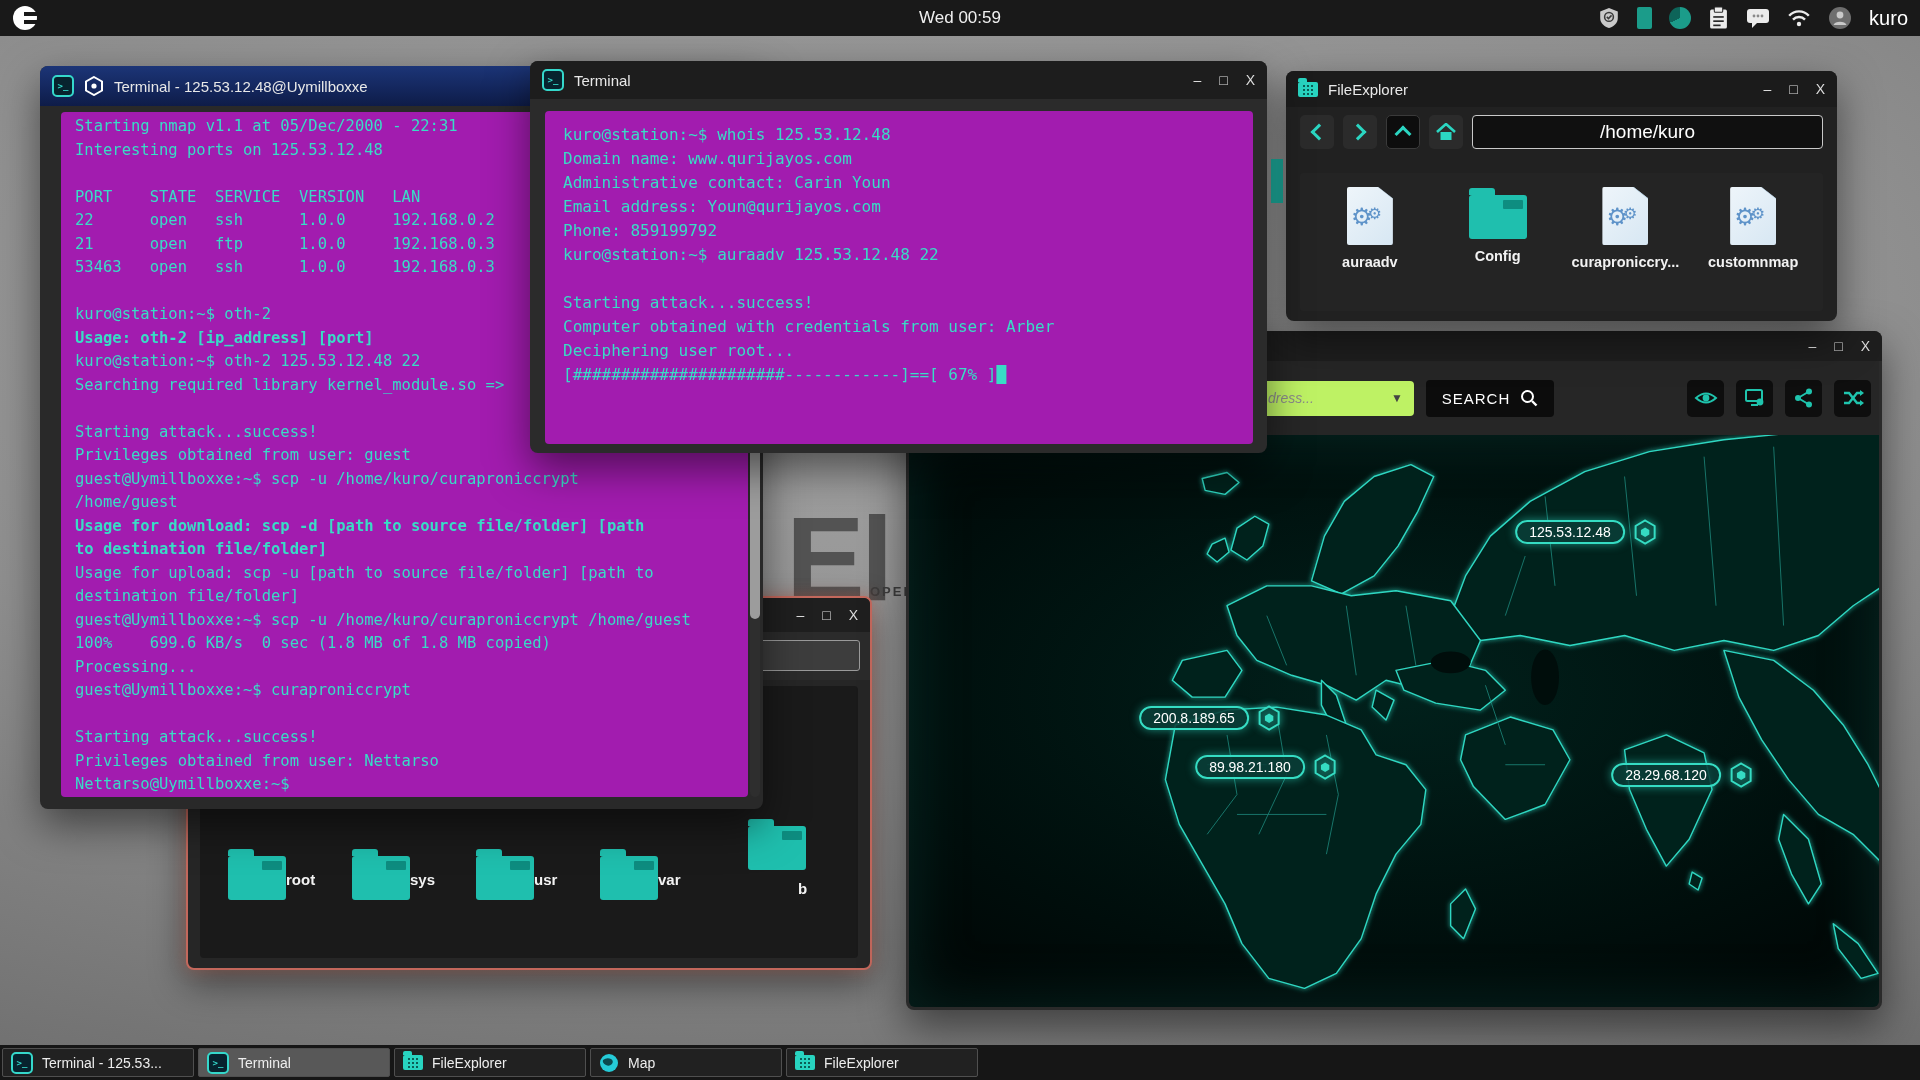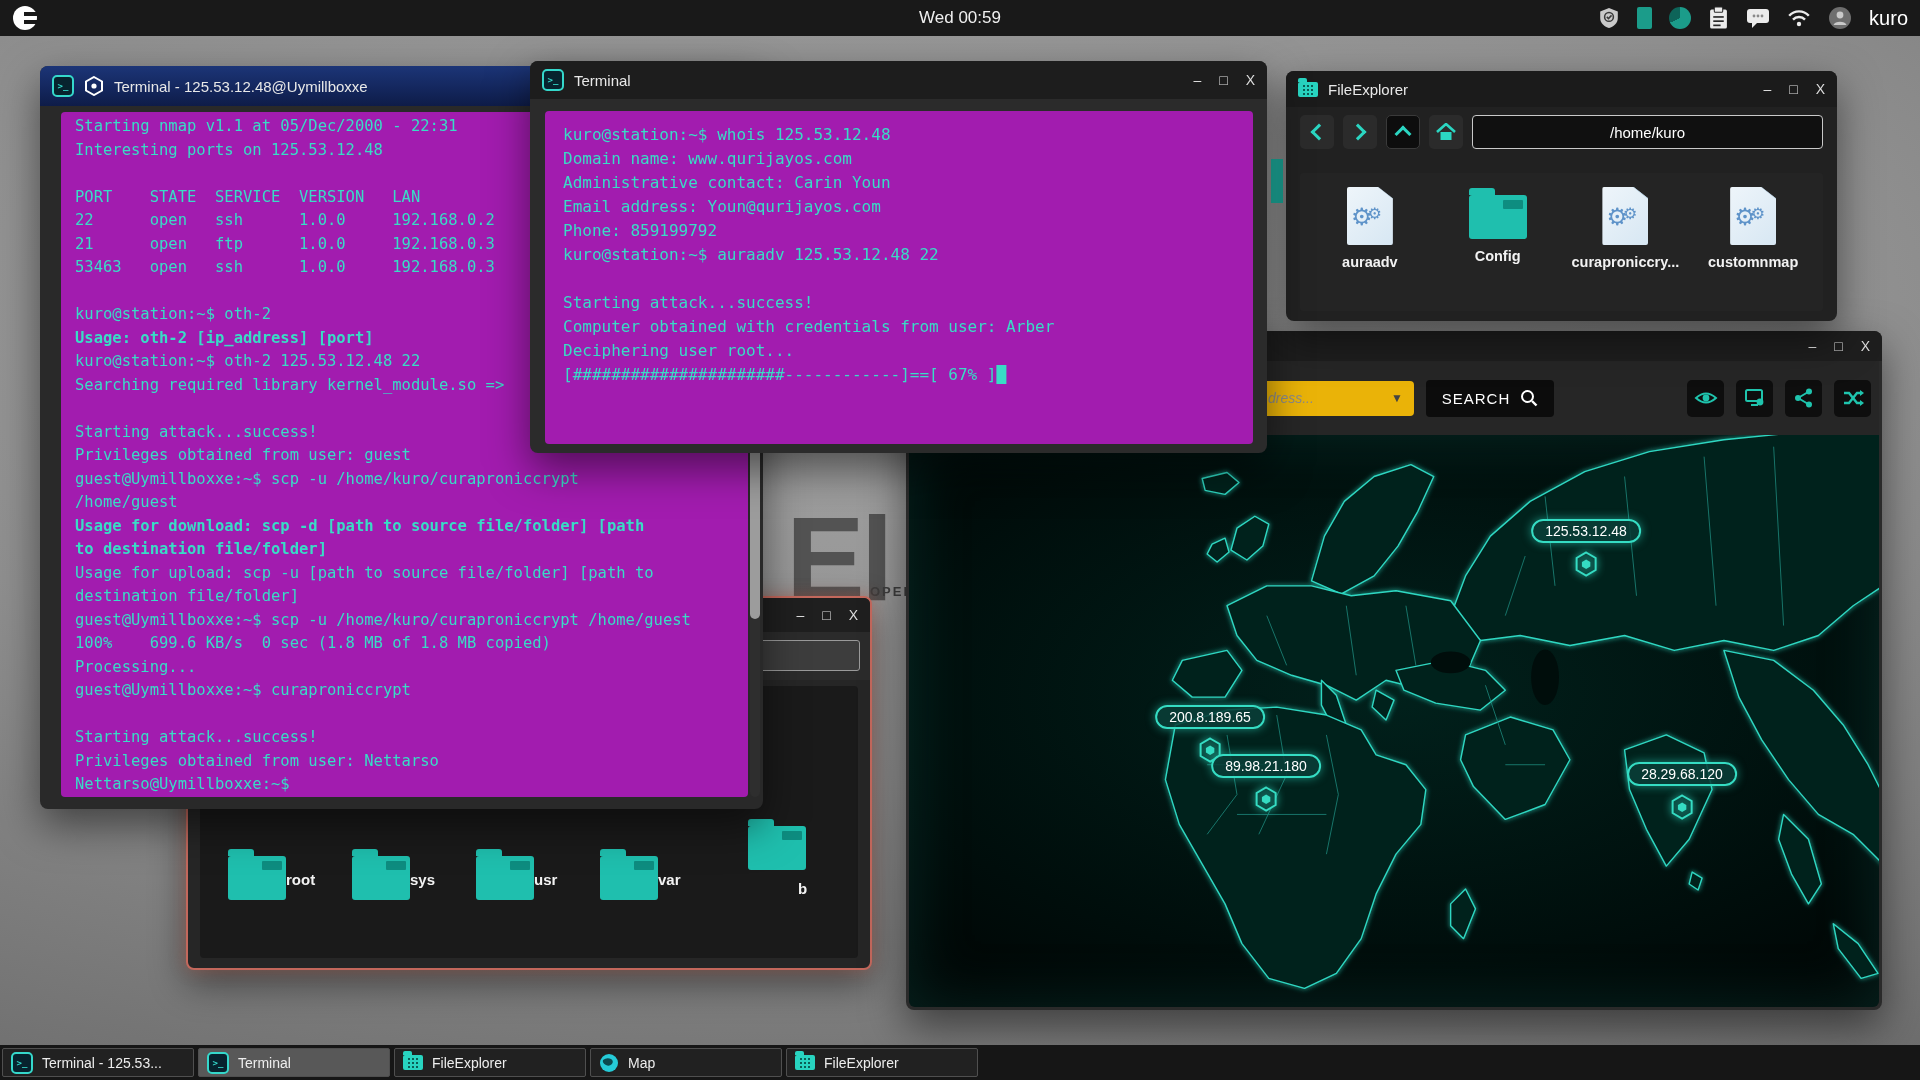--- a/index.html
+++ b/index.html
@@ -57,51 +57,51 @@
   .fe{left:1286px;top:71px;width:551px;height:250px;background:#212121;z-index:4}
   .fe .titlebar{height:36px;border-radius:8px 8px 0 0;background:#1b1b1b}
   .fe-toolbar{display:flex;align-items:center;gap:9px;padding:8px 14px 6px 14px}
   .navbtn{width:34px;height:34px;border-radius:5px;background:#2b2b2b;display:flex;align-items:center;justify-content:center}
   .navbtn.pressed{background:#0d0d0d;border:1px solid #3a3a3a}
   .chev{display:inline-block;border:solid #2bd6c2;border-width:0 3px 3px 0;padding:4.5px}
   .chev.left{transform:rotate(135deg);margin-left:4px}
   .chev.right{transform:rotate(-45deg);margin-right:4px}
   .chev.up{transform:rotate(-135deg);margin-top:4px}
   .path-field{flex:1;height:34px;background:#101010;border:1px solid #c9c9c9;border-radius:4px;
-    color:#fff;font-size:15px;display:flex;align-items:center;justify-content:center}
+    color:#fff;font-size:19px;display:flex;align-items:center;justify-content:center}
   .fe-files{position:absolute;left:14px;right:14px;top:102px;bottom:10px;background:#242424;border-radius:3px;
     display:flex;padding:14px 6px 0 6px}
   .fe-item{width:129px;display:flex;flex-direction:column;align-items:center}
   .fe-item .lbl{margin-top:9px;color:#f2f2f2;font-size:14.5px;font-weight:bold;max-width:120px;overflow:hidden;white-space:nowrap}
   .doc{width:46px;height:58px;background:linear-gradient(135deg,#eef5fa,#d7e7f3);position:relative;border-radius:2px;
     clip-path:polygon(0 0,68% 0,100% 20%,100% 100%,0 100%)}
   .doc::before{content:"";position:absolute;right:0;top:0;border-style:solid;border-width:0 15px 12px 0;border-color:transparent #aecbe0 transparent transparent}
   .doc .gears{position:absolute;left:4px;top:18px;color:#5e93c9;font-size:24px;line-height:1}
   .doc .gears i{font-style:normal;font-size:16px;position:relative;top:-6px;left:-5px}
   .folder-big{width:58px;height:44px;background:#1fbfae;border-radius:3px;position:relative;margin-top:8px}
   .folder-big::before{content:"";position:absolute;left:0;top:-7px;width:26px;height:7px;background:#1fbfae;border-radius:3px 3px 0 0}
   .folder-big::after{content:"";position:absolute;right:4px;top:5px;width:20px;height:9px;background:#0e8d80;border-radius:1px}
 
   
   .mapwin{left:906px;top:331px;width:976px;height:679px;background:#2a2a2a;z-index:3}
   .mapwin .titlebar{height:30px;border-radius:8px 8px 0 0;background:#1e1e1e;font-size:14px}
   .map-toolbar{position:absolute;left:3px;right:3px;top:30px;height:74px;background:#262626;display:flex;align-items:center}
-  .map-search{position:absolute;left:349px;width:156px;height:35px;background:#eab308;border:none;border-radius:4px;
+  .map-search{position:absolute;left:349px;width:156px;height:35px;background:#bef264;border:none;border-radius:4px;
     padding:0 26px 0 10px;font-size:14px;font-style:italic;color:#555;font-family:"Liberation Sans",sans-serif}
   .map-search::placeholder{color:#8a8a8a;font-style:italic}
   .map-search-chev{position:absolute;left:482px;top:30px;color:#444;font-size:12px;pointer-events:none}
   .search-btn{position:absolute;left:517px;width:128px;height:37px;background:#0c0c0c;border-radius:4px;
     color:#fff;font-size:15px;letter-spacing:1px;display:flex;align-items:center;justify-content:center;gap:10px}
   .map-iconbtn{position:absolute;width:37px;height:37px;background:#0e0e0e;border-radius:5px;
     display:flex;align-items:center;justify-content:center}
   .map-area{position:absolute;left:3px;right:3px;top:104px;bottom:3px;background:
     radial-gradient(90% 80% at 50% 45%,#01211c 0%,#000d0b 60%,#000 100%);overflow:hidden;border-radius:0 0 6px 6px;
     box-shadow:inset 0 0 60px rgba(25,120,108,.28)}
   .map-area svg.world{position:absolute;left:0;top:0}
-  .pin{position:absolute;transform:translate(-50%,-13px);display:flex;flex-direction:column;align-items:center;gap:8px;z-index:3}
+  .pin{position:absolute;transform:translate(-50%,-13px);display:flex;flex-direction:row;align-items:center;gap:8px;z-index:3}
   .pin-label{background:rgba(9,62,56,.88);border:2px solid #35dcc3;border-radius:13px;color:#fff;
     font-size:14px;padding:2px 12px;white-space:nowrap;box-shadow:0 0 10px rgba(46,224,200,.55)}
   .pin svg{filter:drop-shadow(0 0 4px rgba(46,224,200,.8))}
 
   
   .fe-back{left:186px;top:596px;width:686px;height:374px;background:#262626;border:2px solid #c4685c;
     box-shadow:0 0 16px rgba(204,96,76,.4),0 14px 36px rgba(0,0,0,.45);z-index:2}
   .fe-back .titlebar{height:34px;background:#1f1f1f;border-radius:6px 6px 0 0}
   .fe-back-toolbar{position:absolute;left:0;right:0;top:34px;height:48px;background:#2b2b2b}
   .fe-back-input{position:absolute;right:10px;top:8px;width:104px;height:31px;background:#3d3d3d;border:1px solid #9a9a9a;border-radius:3px}

